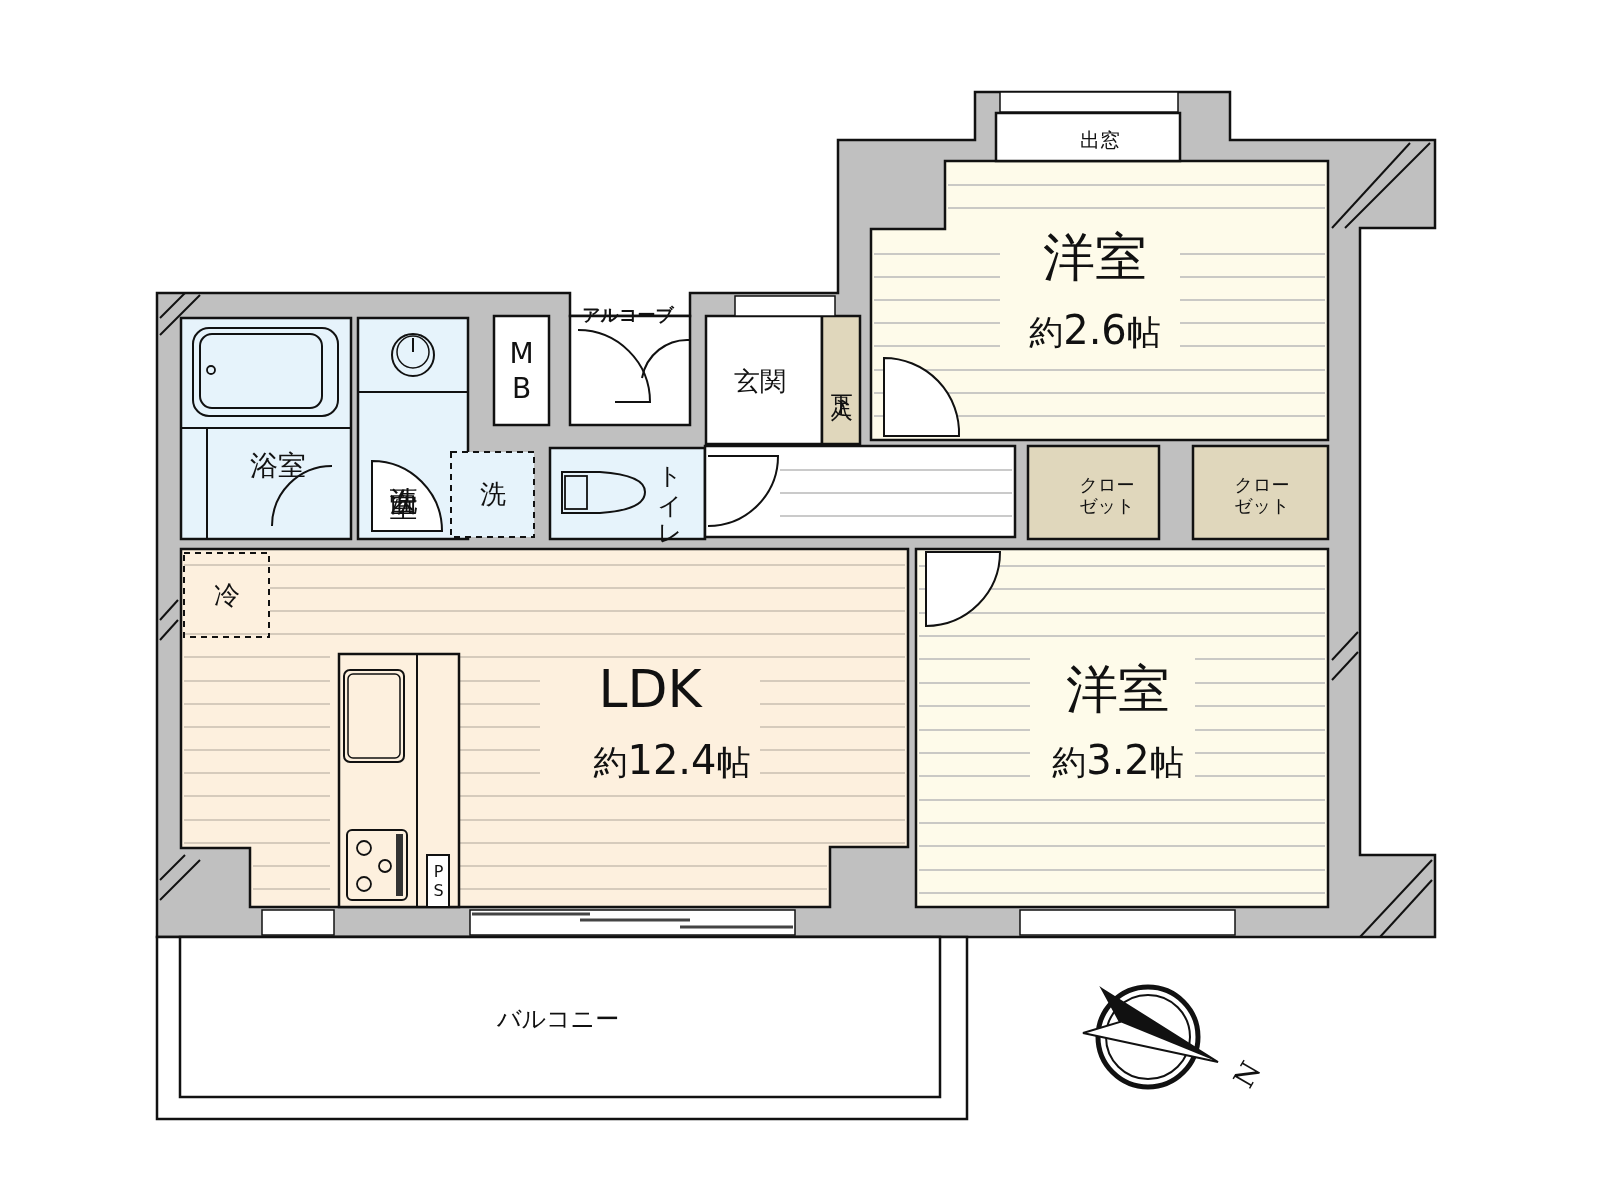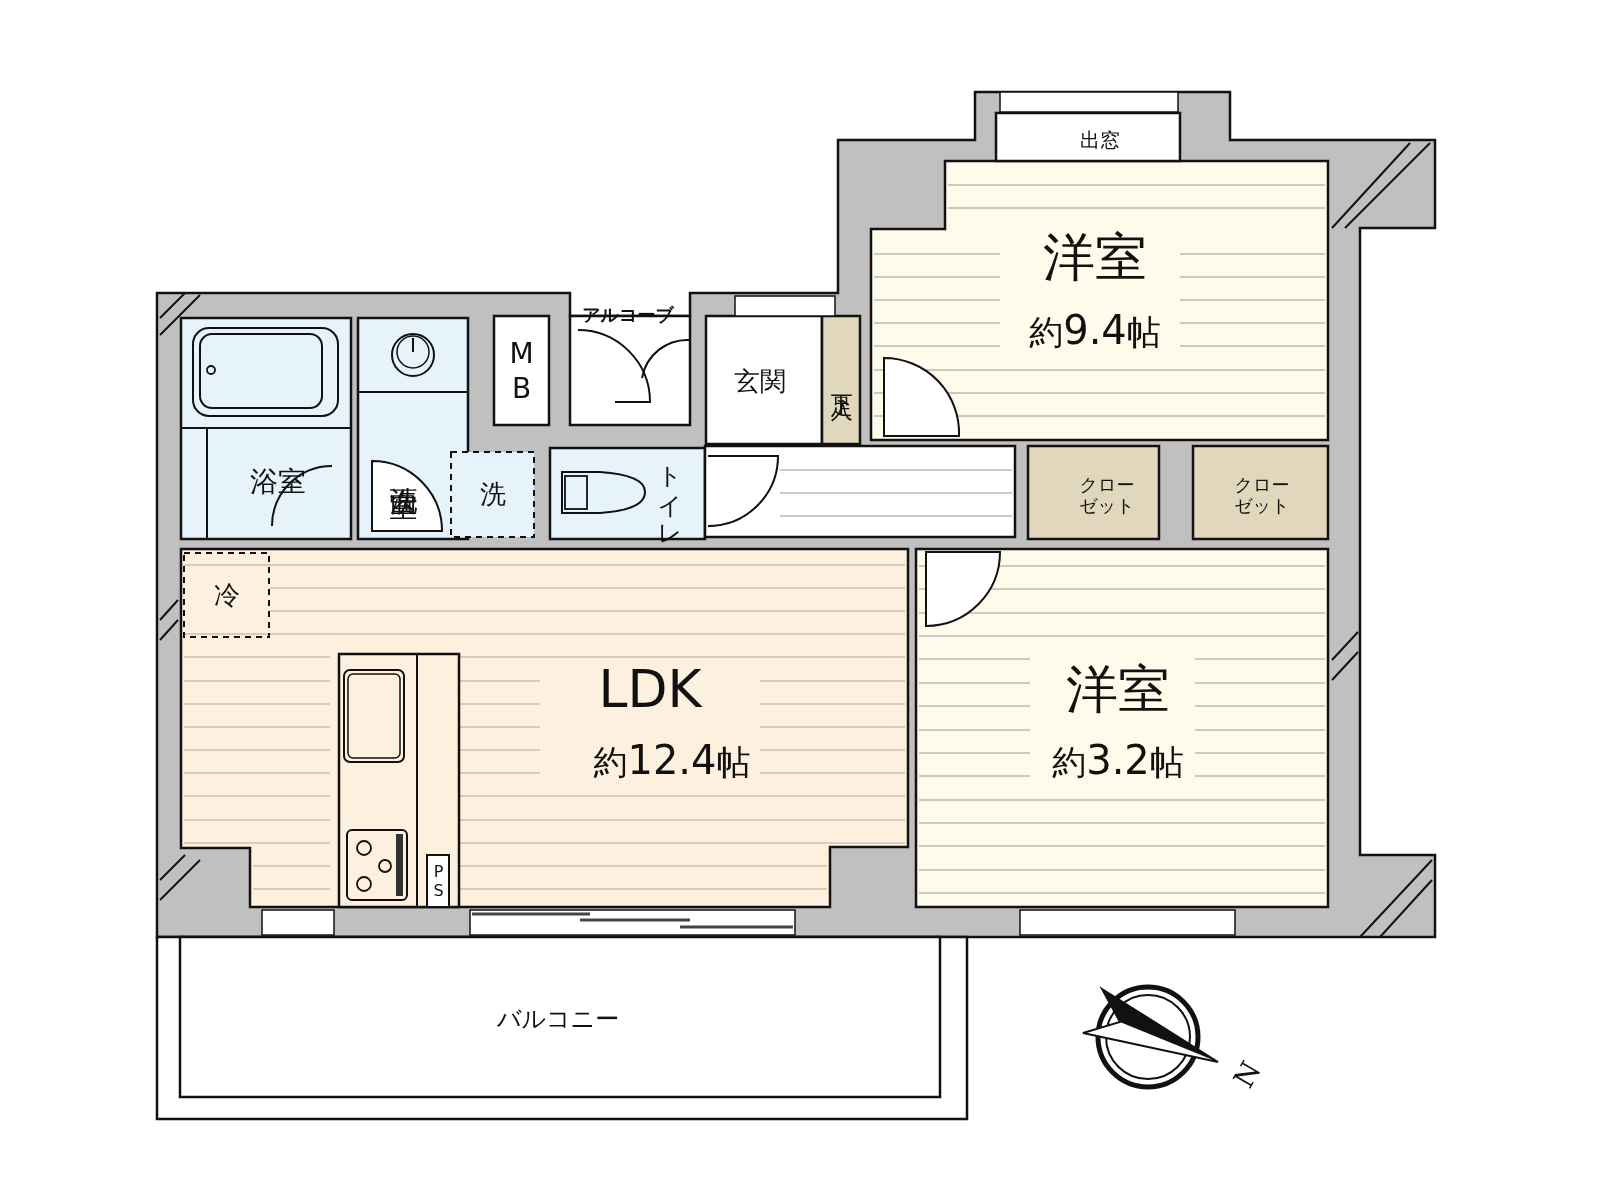--- a/index.html
+++ b/index.html
@@ -200,34 +200,34 @@
   <g>
     <circle cx="1148" cy="1037" r="50" fill="none" stroke="#111" stroke-width="5"></circle>
     <circle cx="1148" cy="1037" r="42" fill="none" stroke="#111" stroke-width="2"></circle>
     <path d="M1102 989 L1218 1062 L1083 1033 L1120 1022 Z" fill="#fff" stroke="#111" stroke-width="2"></path>
     <path d="M1102 989 L1218 1062 L1120 1022 Z" fill="#111"></path>
   </g>
 </svg>
 
 <div class="lbl room-big" style="left:1095px;top:258px;">洋室</div>
 <div class="lbl area" style="left:1095px;top:330px;">
-  <span>約</span><span class="num">9.4</span><span>帖</span>
+  <span>約</span><span class="num">2.6</span><span>帖</span>
 </div>
 
 <div class="lbl room-big" style="left:1118px;top:690px;">洋室</div>
 <div class="lbl area" style="left:1118px;top:760px;">
   <span>約</span><span class="num">3.2</span><span>帖</span>
 </div>
 
 <div class="lbl room-big" style="left:650px;top:690px;">LDK</div>
 <div class="lbl area" style="left:672px;top:760px;">
   <span>約</span><span class="num">12.4</span><span>帖</span>
 </div>
 
-<div class="lbl small" style="left:278px;top:482px;font-size:28px;">浴室</div>
+<div class="lbl small" style="left:278px;top:466px;font-size:28px;">浴室</div>
 <div class="lbl vert" style="left:403px;top:468px;font-size:28px;">洗面室</div>
 <div class="lbl med" style="left:493px;top:495px;">洗</div>
 <div class="lbl vert" style="left:669px;top:493px;font-size:24px;">トイレ</div>
 <div class="lbl med" style="left:760px;top:382px;">玄関</div>
 <div class="lbl vert" style="left:842px;top:380px;font-size:22px;">下足入</div>
 <div class="lbl vert" style="left:521px;top:372px;font-size:28px;">MB</div>
 <div class="lbl tiny" style="left:628px;top:315px;font-weight:bold;">アルコーブ</div>
 <div class="lbl small" style="left:1100px;top:140px;font-size:20px;">出窓</div>
 
 <div class="lbl tiny" style="left:1107px;top:496px;">

